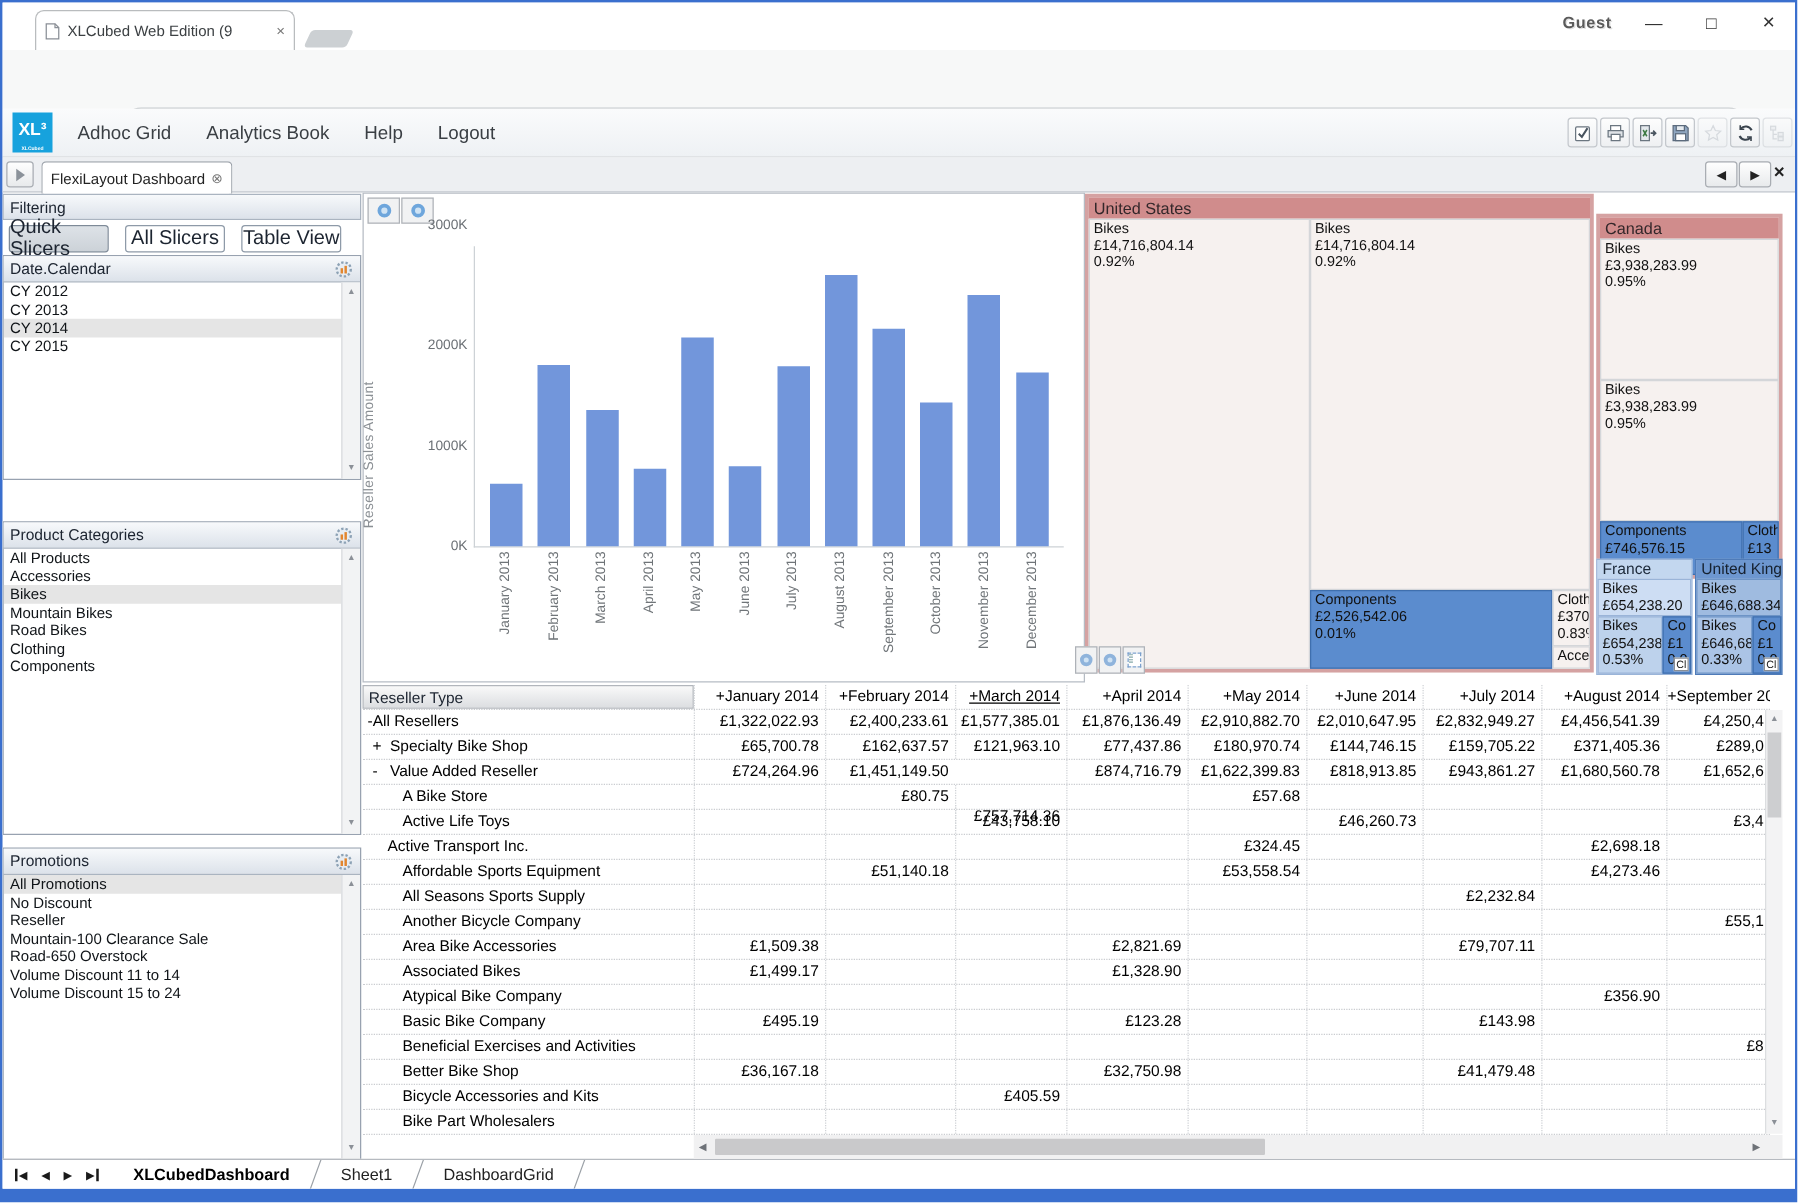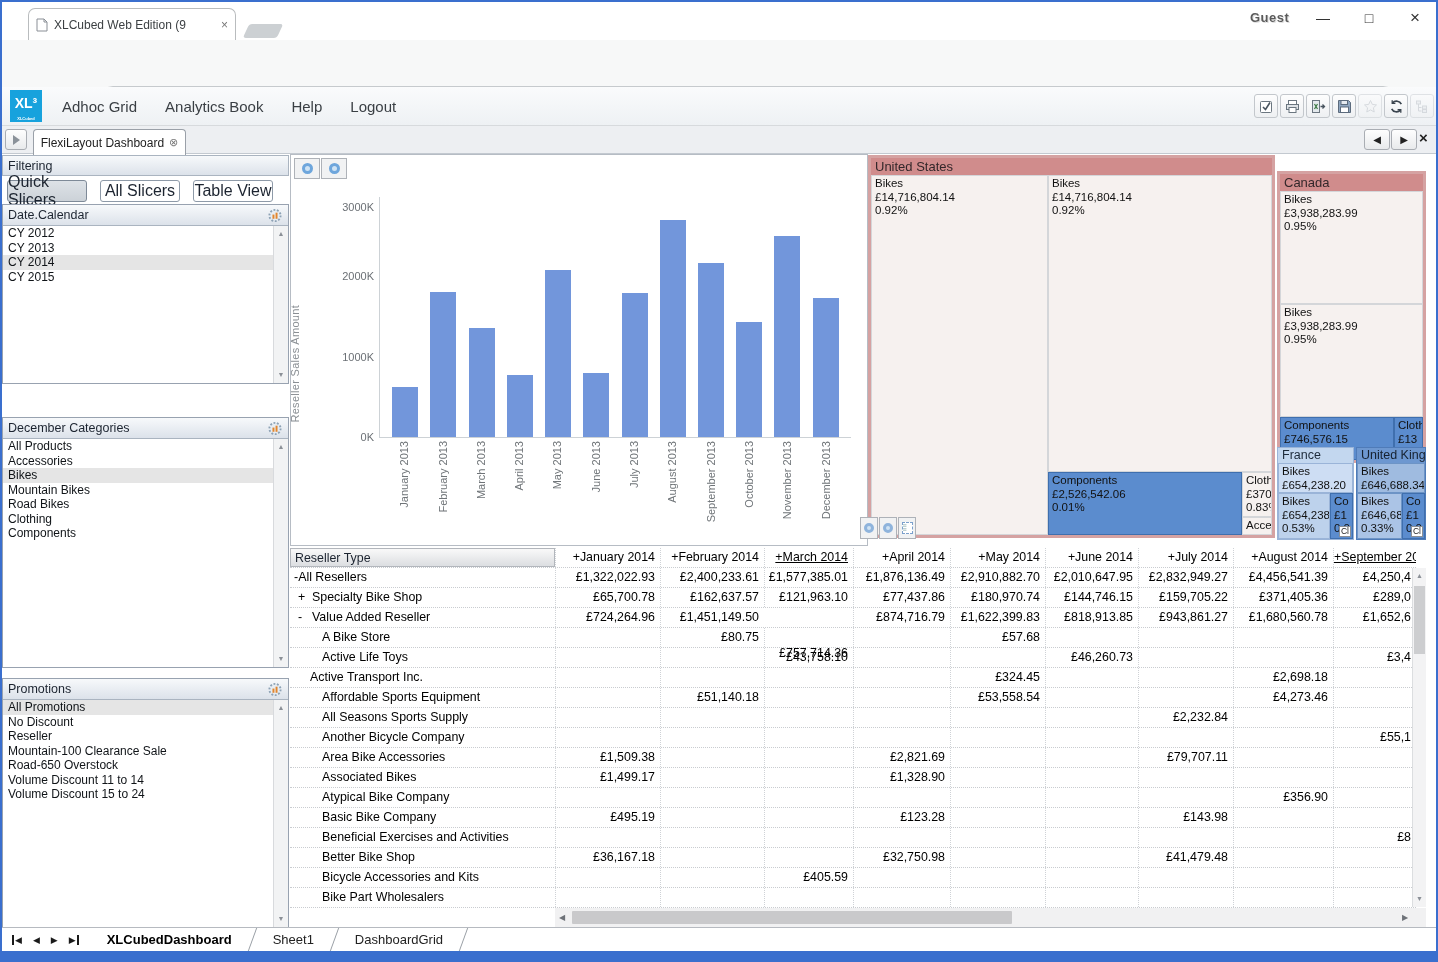--- a/index.html
+++ b/index.html
@@ -252,21 +252,21 @@
         <li>CY 2015</li>
       </ul>
     <div class="vsb">
         <span class="a up">▲</span>
         <span class="a dn">▼</span>
       </div>
   </div>
 
   <div class="abs panel" style="left:0;top:415px;width:287px;height:251px">
     <div class="hdr">
-        <span>December Categories</span>
+        <span>Product Categories</span>
       <svg width="16" height="15" viewBox="0 0 16 16">
           <circle cx="8" cy="8" r="6" fill="#e7edf3" stroke="#8da2b5" stroke-width="2" stroke-dasharray="2 1.7"></circle>
           <rect x="5.3" y="7" width="2.1" height="4.5" fill="#e2862f"></rect>
           <rect x="8.6" y="5" width="2.1" height="6.5" fill="#e2862f"></rect>
         </svg>
     </div>
     <ul class="plist">
         <li>All Products</li>
         <li>Accessories</li>
         <li class="sel">Bikes</li>
@@ -308,21 +308,21 @@
   <div class="abs chartpanel">
     <div class="cnav">
       <div class="cnavb">
           <span class="c"></span>
         </div>
       <div class="cnavb">
           <span class="c"></span>
         </div>
     </div>
     <span class="ylab">Reseller Sales Amount</span>
-    <span class="ytick" style="left:28px;top:46px">3000K</span>
+    <span class="ytick" style="left:28px;top:19px">3000K</span>
     <span class="ytick" style="left:28px;top:115px">2000K</span>
     <span class="ytick" style="left:28px;top:196px">1000K</span>
     <span class="ytick" style="left:28px;top:276px">0K</span>
     <div class="plot" id="bars">
         <div class="bar" title="January 2013" style="height: 50px;"></div>
         <div class="bar" title="February 2013" style="height: 145px;"></div>
         <div class="bar" title="March 2013" style="height: 109px;"></div>
         <div class="bar" title="April 2013" style="height: 62px;"></div>
         <div class="bar" title="May 2013" style="height: 167px;"></div>
         <div class="bar" title="June 2013" style="height: 64px;"></div>
@@ -486,21 +486,21 @@
       <div class="trow thead">
         <div class="tc corner" style="width: 265px;">Reseller Type</div>
         <div class="tc num" style="width: 105px;">+January 2014</div>
         <div class="tc num" style="width: 104px;">+February 2014</div>
         <div class="tc num" style="width: 89px; text-decoration: underline;">+March 2014</div>
         <div class="tc num" style="width: 97px;">+April 2014</div>
         <div class="tc num" style="width: 95px;">+May 2014</div>
         <div class="tc num" style="width: 93px;">+June 2014</div>
         <div class="tc num" style="width: 95px;">+July 2014</div>
         <div class="tc num" style="width: 100px;">+August 2014</div>
-        <div class="tc num" style="width: 83px; text-decoration: underline;">+September 20</div>
+        <div class="tc num" style="width: 83px;">+September 20</div>
       </div>
       <div class="trow">
         <div class="tc nm" style="width: 265px; padding-left: 4px;">-All Resellers</div>
         <div class="tc num" style="width: 105px;">£1,322,022.93</div>
         <div class="tc num" style="width: 104px;">£2,400,233.61</div>
         <div class="tc num" style="width: 89px;">£1,577,385.01</div>
         <div class="tc num" style="width: 97px;">£1,876,136.49</div>
         <div class="tc num" style="width: 95px;">£2,910,882.70</div>
         <div class="tc num" style="width: 93px;">£2,010,647.95</div>
         <div class="tc num" style="width: 95px;">£2,832,949.27</div>

